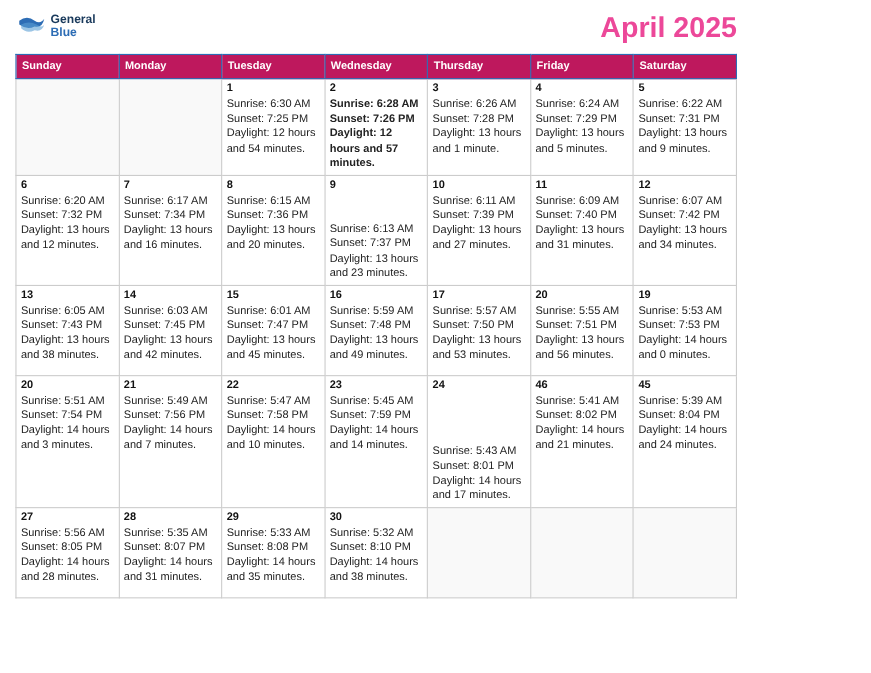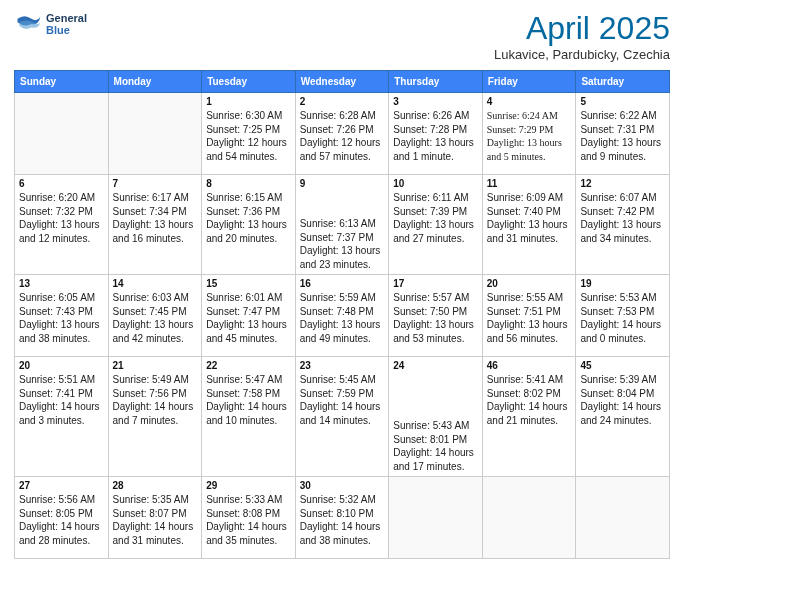--- a/index.html
+++ b/index.html
@@ -28,35 +28,35 @@
       gap: 4px;
     }
     .logo-icon {
       width: 28px;
       height: 28px;
     }
     .title-block {
       text-align: right;
     }
     .month-title {
-      font-size: 32px;
-      font-weight: normal;
-      color: #0369a1;
+      font-size: 26px;
+      font-weight: bold;
+      color: #ec4899;
     }
     .subtitle {
       font-size: 13px;
       color: #333;
     }
     .calendar {
       width: 100%;
       border-collapse: collapse;
       font-size: 9.5px;
     }
     .calendar thead tr th {
-      background: #3b82f6;
+      background: #be185d;
       color: #fff;
       font-weight: bold;
       text-align: left;
       padding: 5px 5px;
       font-size: 10px;
       border: 1px solid #2d6db5;
     }
     .calendar tbody tr td {
       border: 1px solid #ccc;
       vertical-align: top;
@@ -92,21 +92,20 @@
         <path d="M4 10 Q12 4 20 10 Q26 14 30 8 Q28 18 20 16 Q12 20 4 14 Z" fill="#2d6db5"></path>
         <path d="M6 14 Q14 10 22 14 Q28 18 30 14 Q28 22 20 20 Q12 24 6 18 Z" fill="#5a9fd4" opacity="0.6"></path>
       </svg>
       <div>
         <div style="font-size:11px;font-weight:bold;color:#1a3a5c;">General</div>
         <div style="font-size:11px;font-weight:bold;color:#2d6db5;">Blue</div>
       </div>
     </div>
     <div class="title-block">
       <div class="month-title">April 2025</div>
-      <div class="subtitle">Lukavice, Pardubicky, Czechia</div>
     </div>
   </div>
 
   <table class="calendar">
     <thead>
       <tr>
       <th>Sunday</th>
           <th>Monday</th>
           <th>Tuesday</th>
           <th>Wednesday</th>
@@ -120,33 +119,33 @@
           <td class="empty-cell"></td>
           <td class="empty-cell"></td>
           <td>
             <div class="day-number">1</div>
             <div class="day-info" style="white-space: pre-line;">Sunrise: 6:30 AM
 Sunset: 7:25 PM
 Daylight: 12 hours and 54 minutes.</div>
           </td>
           <td>
             <div class="day-number">2</div>
-            <div class="day-info" style="white-space: pre-line;">Sunrise: 6:28 AM
+            <div class="day-info" style="white-space: pre-line; font-weight: bold;">Sunrise: 6:28 AM
 Sunset: 7:26 PM
 Daylight: 12 hours and 57 minutes.</div>
           </td>
           <td>
             <div class="day-number">3</div>
             <div class="day-info" style="white-space: pre-line;">Sunrise: 6:26 AM
 Sunset: 7:28 PM
 Daylight: 13 hours and 1 minute.</div>
           </td>
           <td>
             <div class="day-number">4</div>
-            <div class="day-info" style="white-space: pre-line; font-family: Liberation Serif, serif;">Sunrise: 6:24 AM
+            <div class="day-info" style="white-space: pre-line;">Sunrise: 6:24 AM
 Sunset: 7:29 PM
 Daylight: 13 hours and 5 minutes.</div>
           </td>
           <td>
             <div class="day-number">5</div>
             <div class="day-info" style="white-space: pre-line;">Sunrise: 6:22 AM
 Sunset: 7:31 PM
 Daylight: 13 hours and 9 minutes.</div>
           </td>
         </tr>
@@ -235,21 +234,21 @@
             <div class="day-number">19</div>
             <div class="day-info" style="white-space: pre-line;">Sunrise: 5:53 AM
 Sunset: 7:53 PM
 Daylight: 14 hours and 0 minutes.</div>
           </td>
         </tr>
         <tr>
           <td>
             <div class="day-number">20</div>
             <div class="day-info" style="white-space: pre-line;">Sunrise: 5:51 AM
-Sunset: 7:41 PM
+Sunset: 7:54 PM
 Daylight: 14 hours and 3 minutes.</div>
           </td>
           <td>
             <div class="day-number">21</div>
             <div class="day-info" style="white-space: pre-line;">Sunrise: 5:49 AM
 Sunset: 7:56 PM
 Daylight: 14 hours and 7 minutes.</div>
           </td>
           <td>
             <div class="day-number">22</div>

